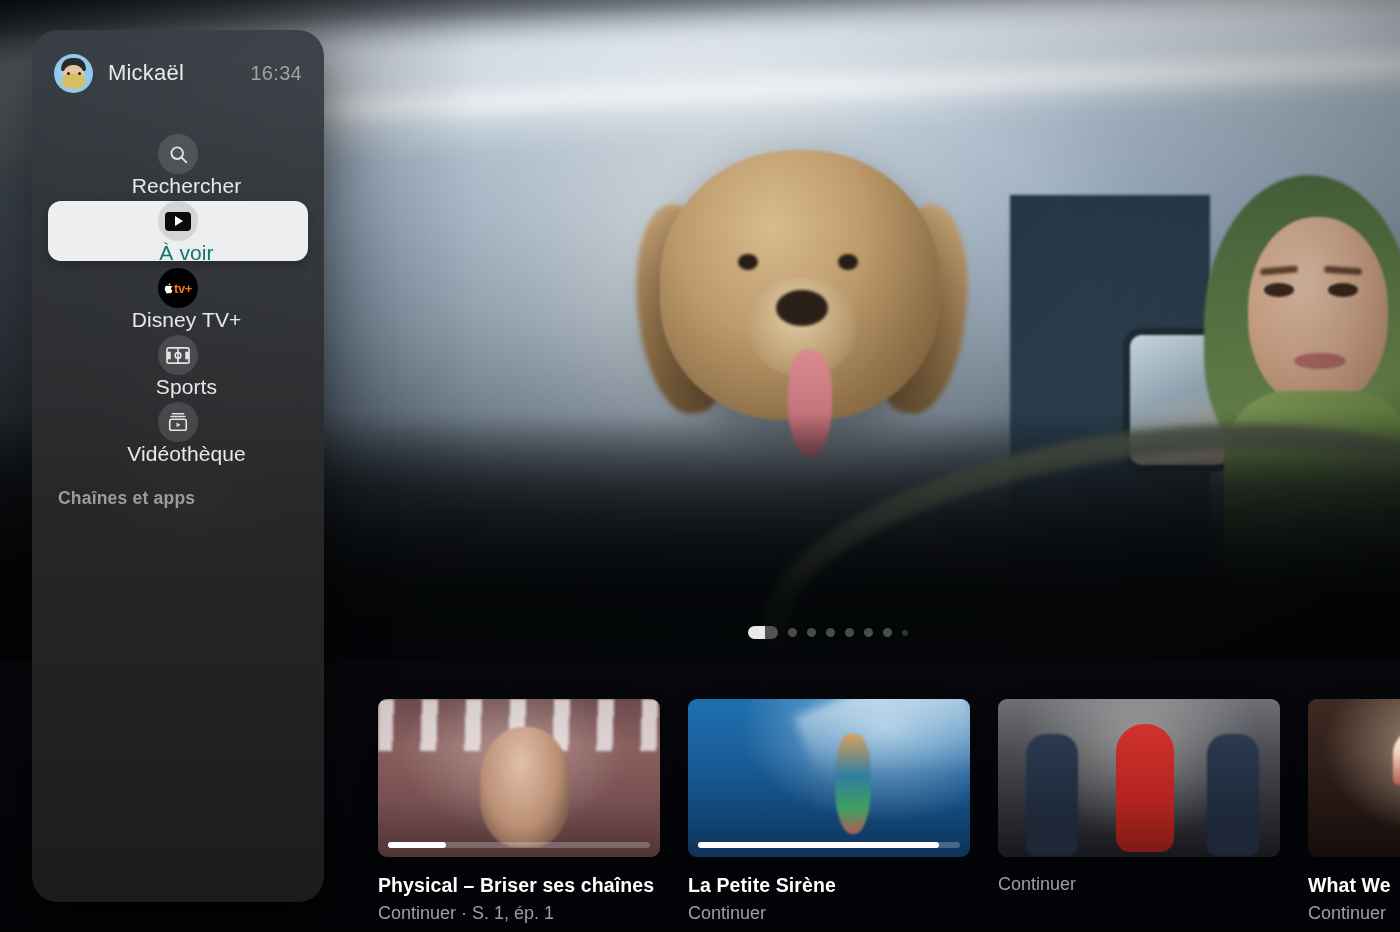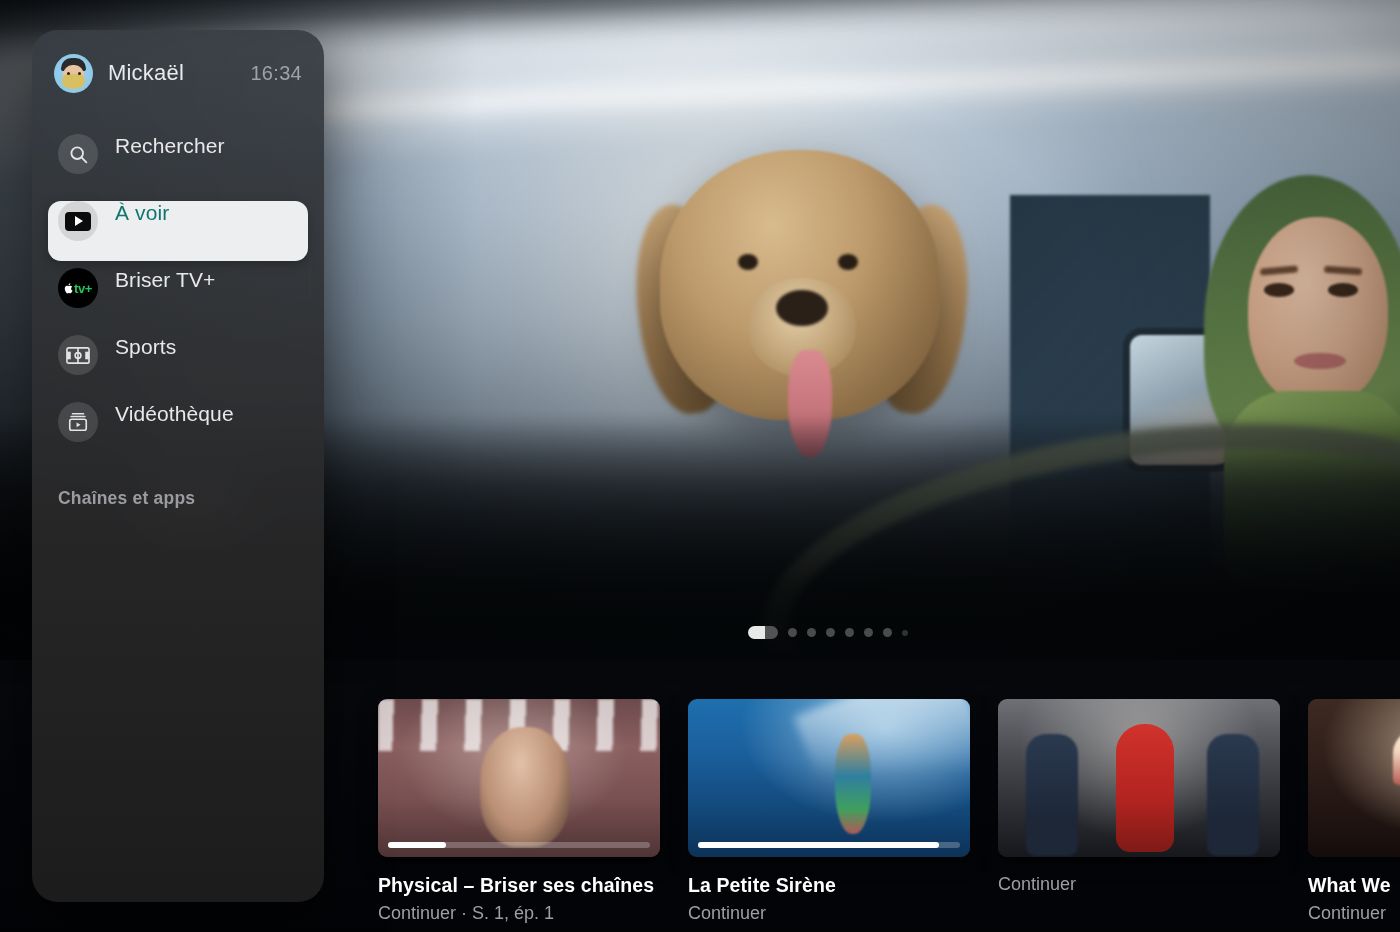--- a/index.html
+++ b/index.html
@@ -297,38 +297,39 @@
   .av-hair { position:absolute; left:7px; top:4px; width:25px; height:13px; border-radius:12px 12px 3px 3px; background:#2a2a2c; }
   .av-face { position:absolute; left:9px; top:11px; width:21px; height:22px; border-radius:45% 45% 48% 48%; background:#e8c3a0; }
   .av-beard{ position:absolute; left:8px; top:20px; width:23px; height:15px; border-radius:6px 6px 48% 48%; background:#d8bf63; }
   .av-eye-l,.av-eye-r{ position:absolute; top:18px; width:3px; height:3px; border-radius:50%; background:#221; }
   .av-eye-l{ left:13px;} .av-eye-r{ left:24px;}
   .sb-name { margin-left:15px; font-size:22px; color:#e9eaec; font-weight:400; letter-spacing:.2px; }
   .sb-time { margin-left:auto; font-size:20px; color:#9fa2a6; letter-spacing:.3px;text-align:right; }
 
   .sb-list { margin-top:22px; }
   .sb-item {
-    display:flex; align-items:flex-start;
+    display:flex; align-items:center;
     height:60px; padding:0 10px;
     border-radius:13px;
     margin-bottom:7px;
+    flex-direction:column;
   }
   .sb-item.selected { background:#edeef0; box-shadow:0 3px 12px rgba(0,0,0,.28); }
   .sb-icon {
     width:40px; height:40px; border-radius:50%; flex:0 0 40px;
     display:flex; align-items:center; justify-content:center;
     background:rgba(255,255,255,.13);
     color:#e3e4e6;
     overflow:hidden;
   }
   .sb-item.selected .sb-icon { background:rgba(0,0,0,.10); }
   .sb-label { margin-left:17px; font-size:21px; color:#e7e8ea; letter-spacing:.1px; white-space:nowrap; }
   .sb-item.selected .sb-label { color:#0f766e; }
 
-  .ic-apptv { background:#000 !important; font-size:14px; font-weight:700; color:#22c55e; letter-spacing:-.4px; }
+  .ic-apptv { background:#000 !important; font-size:14px; font-weight:700; color:#f97316; letter-spacing:-.4px; }
   .ic-mls    { background:#1373b8 !important; }
   .ic-watch  { }
   .ic-cbc    { background:#e8120c !important; }
   .ic-crave  { background:#0f1a6b !important; }
   .ic-disney { background:#1a31d6 !important; }
 
   .sb-section {
     font-size:17.5px; color:#9a9ca0; font-weight:600;
     padding:0 10px; margin-top:26px; margin-bottom:14px; letter-spacing:.2px;
   }
@@ -491,21 +492,21 @@
 
       <div class="sb-item">
         <span class="sb-icon ic-apptv">
           <span style="display:flex;align-items:center;gap:0px;">
             <svg width="9" height="11" viewBox="0 0 16 19" fill="#fff" style="margin-right:1px;">
               <path d="M11.3 0c.1 1-.3 2-.9 2.7-.6.7-1.6 1.3-2.5 1.2-.1-1 .4-2 .9-2.6C9.5.6 10.5.1 11.3 0zM14.7 6.6c-.2.1-2 1.1-2 3.3 0 2.6 2.3 3.5 2.4 3.5 0 .1-.4 1.3-1.2 2.5-.7 1.1-1.5 2.2-2.6 2.2s-1.4-.6-2.7-.6-1.7.6-2.7.7c-1.1 0-1.9-1.2-2.6-2.3C1.7 13.5.6 9.4 2.1 6.6 2.8 5.3 4.2 4.4 5.7 4.4c1 0 2 .7 2.7.7.6 0 1.8-.8 3.1-.7.5 0 1.9.2 2.8 1.5z"></path>
             </svg>
             <span style="font-size:13px;font-weight:600;">tv+</span>
           </span>
         </span>
-        <span class="sb-label">Briser TV+</span>
+        <span class="sb-label">Disney TV+</span>
       </div>
 
 
       <div class="sb-item">
         <span class="sb-icon">
           <svg width="24" height="17" viewBox="0 0 28 20" fill="none" stroke="currentColor" stroke-width="1.9">
             <rect x="1" y="1" width="26" height="18" rx="2"></rect>
             <line x1="14" y1="1" x2="14" y2="19"></line>
             <circle cx="14" cy="10" r="3.4"></circle>
             <rect x="1" y="5.5" width="4.5" height="9" fill="currentColor" stroke="none"></rect>

